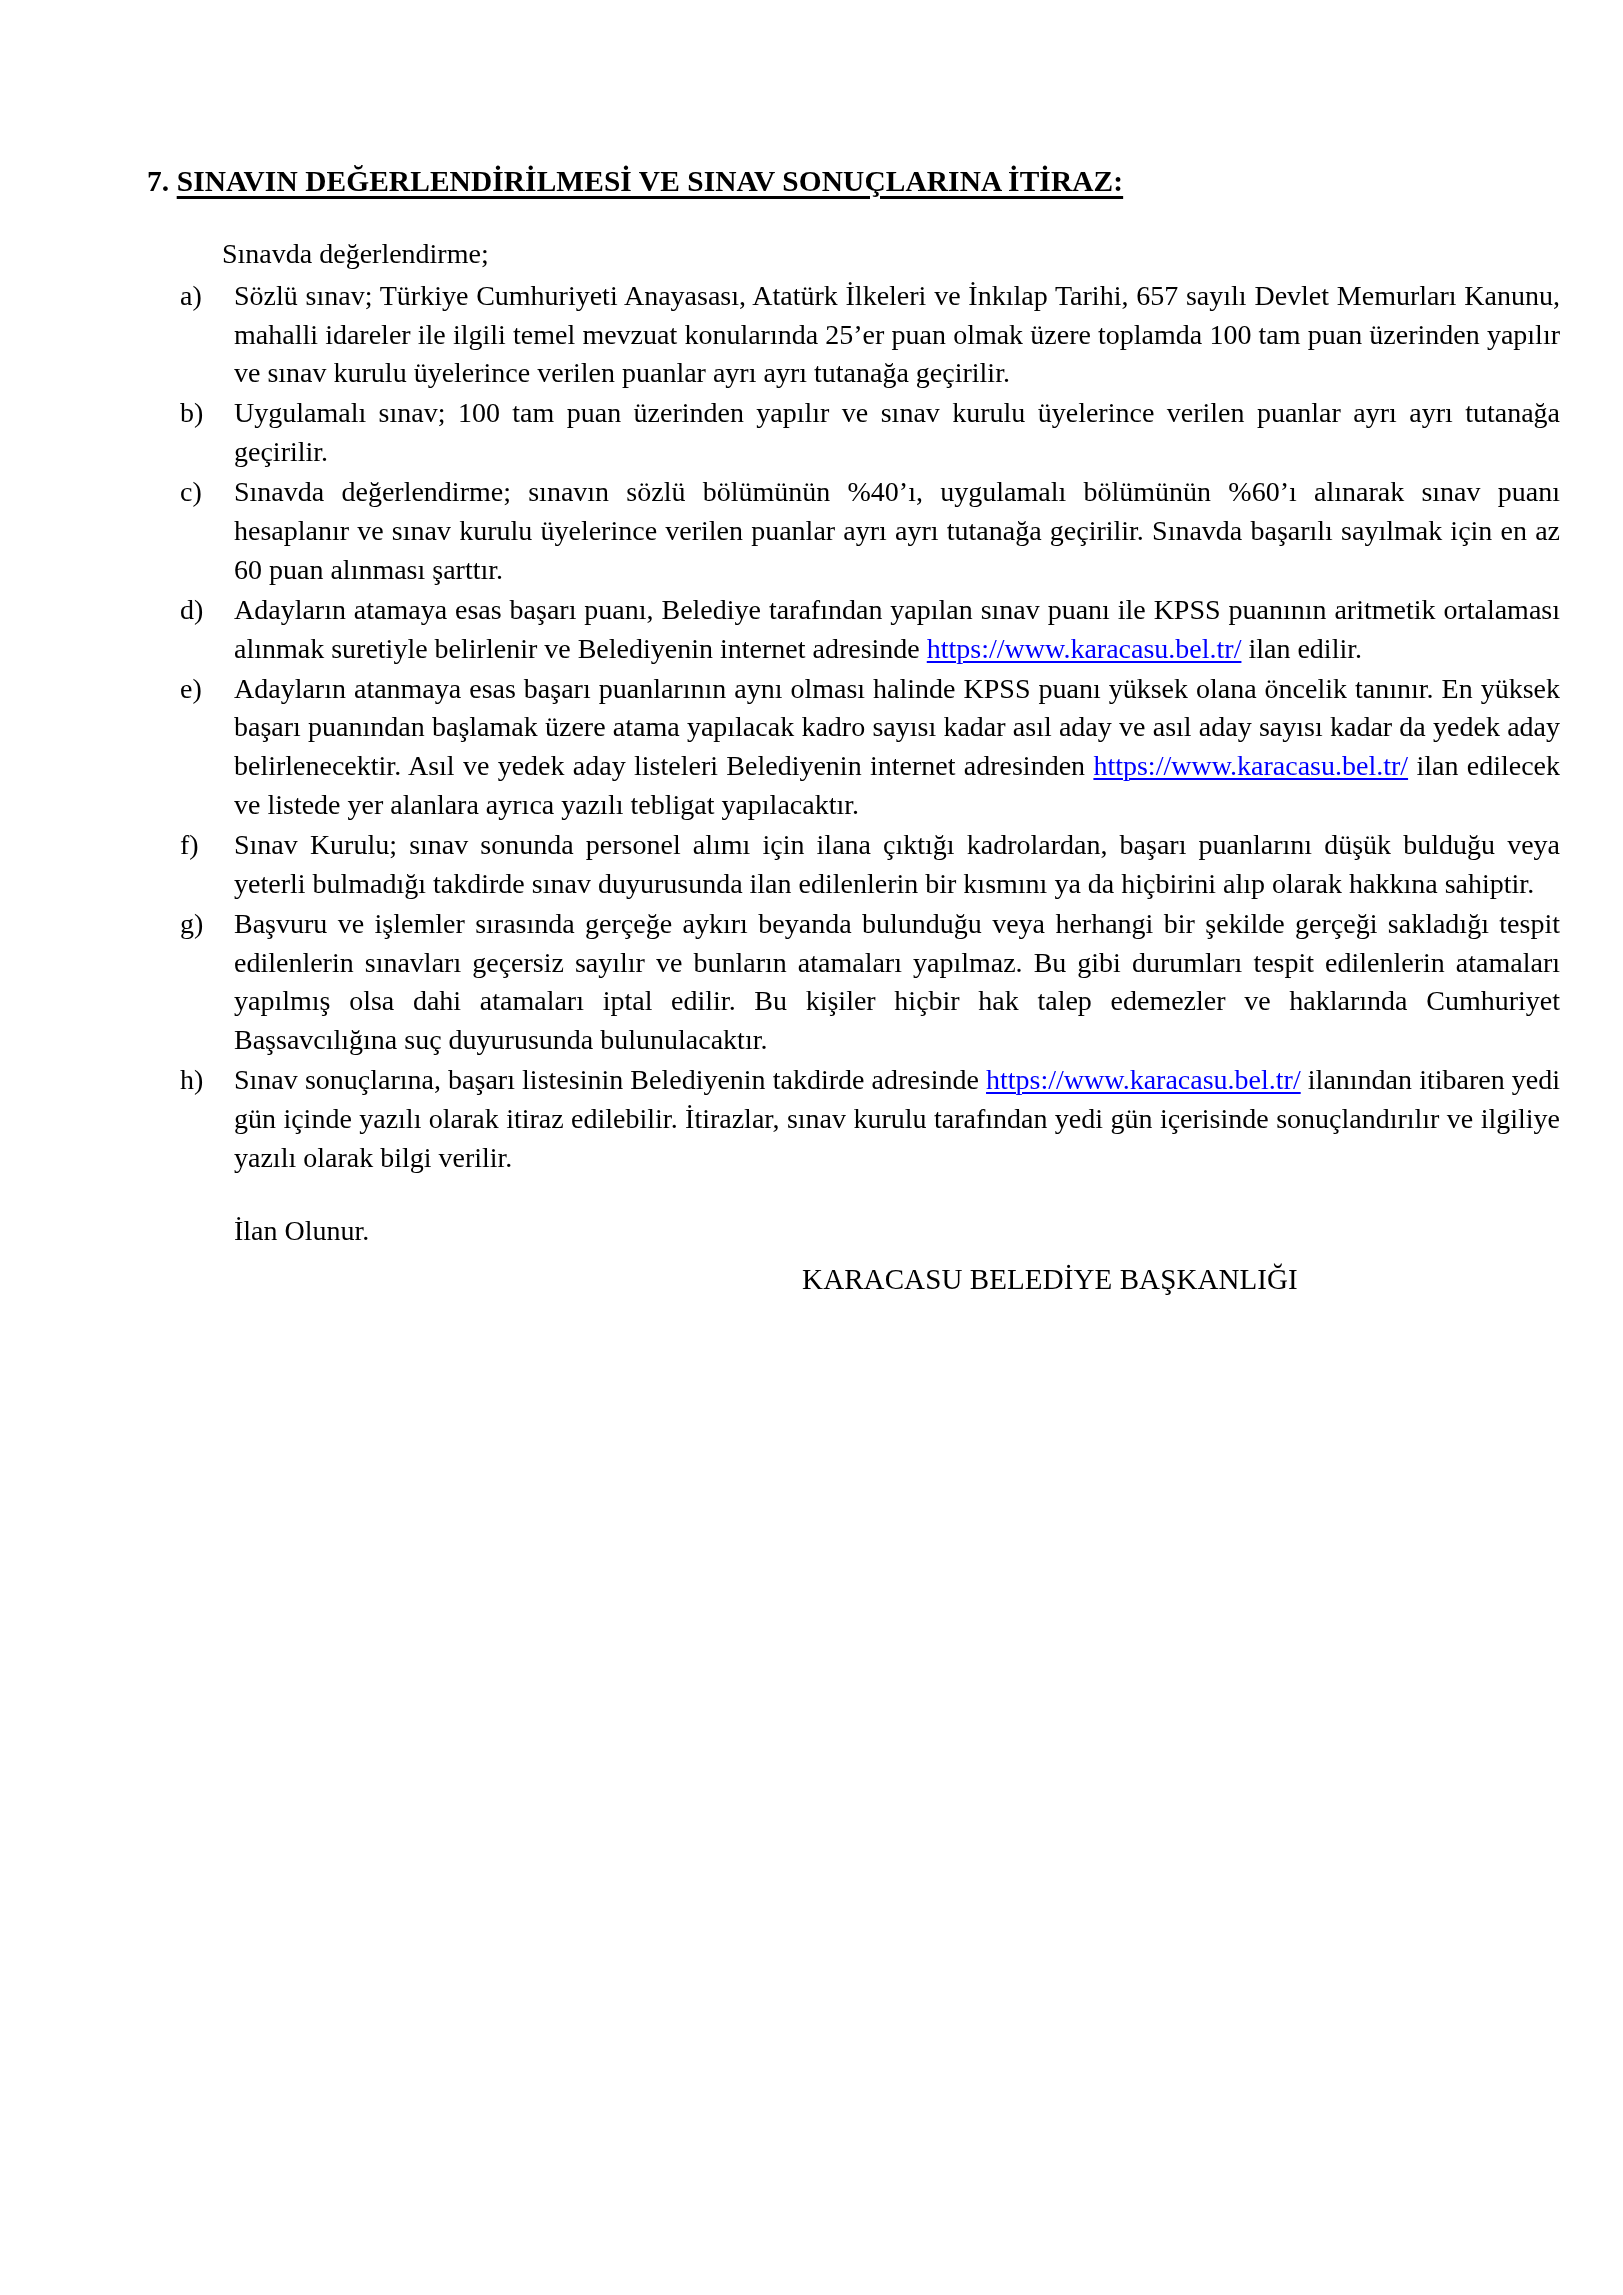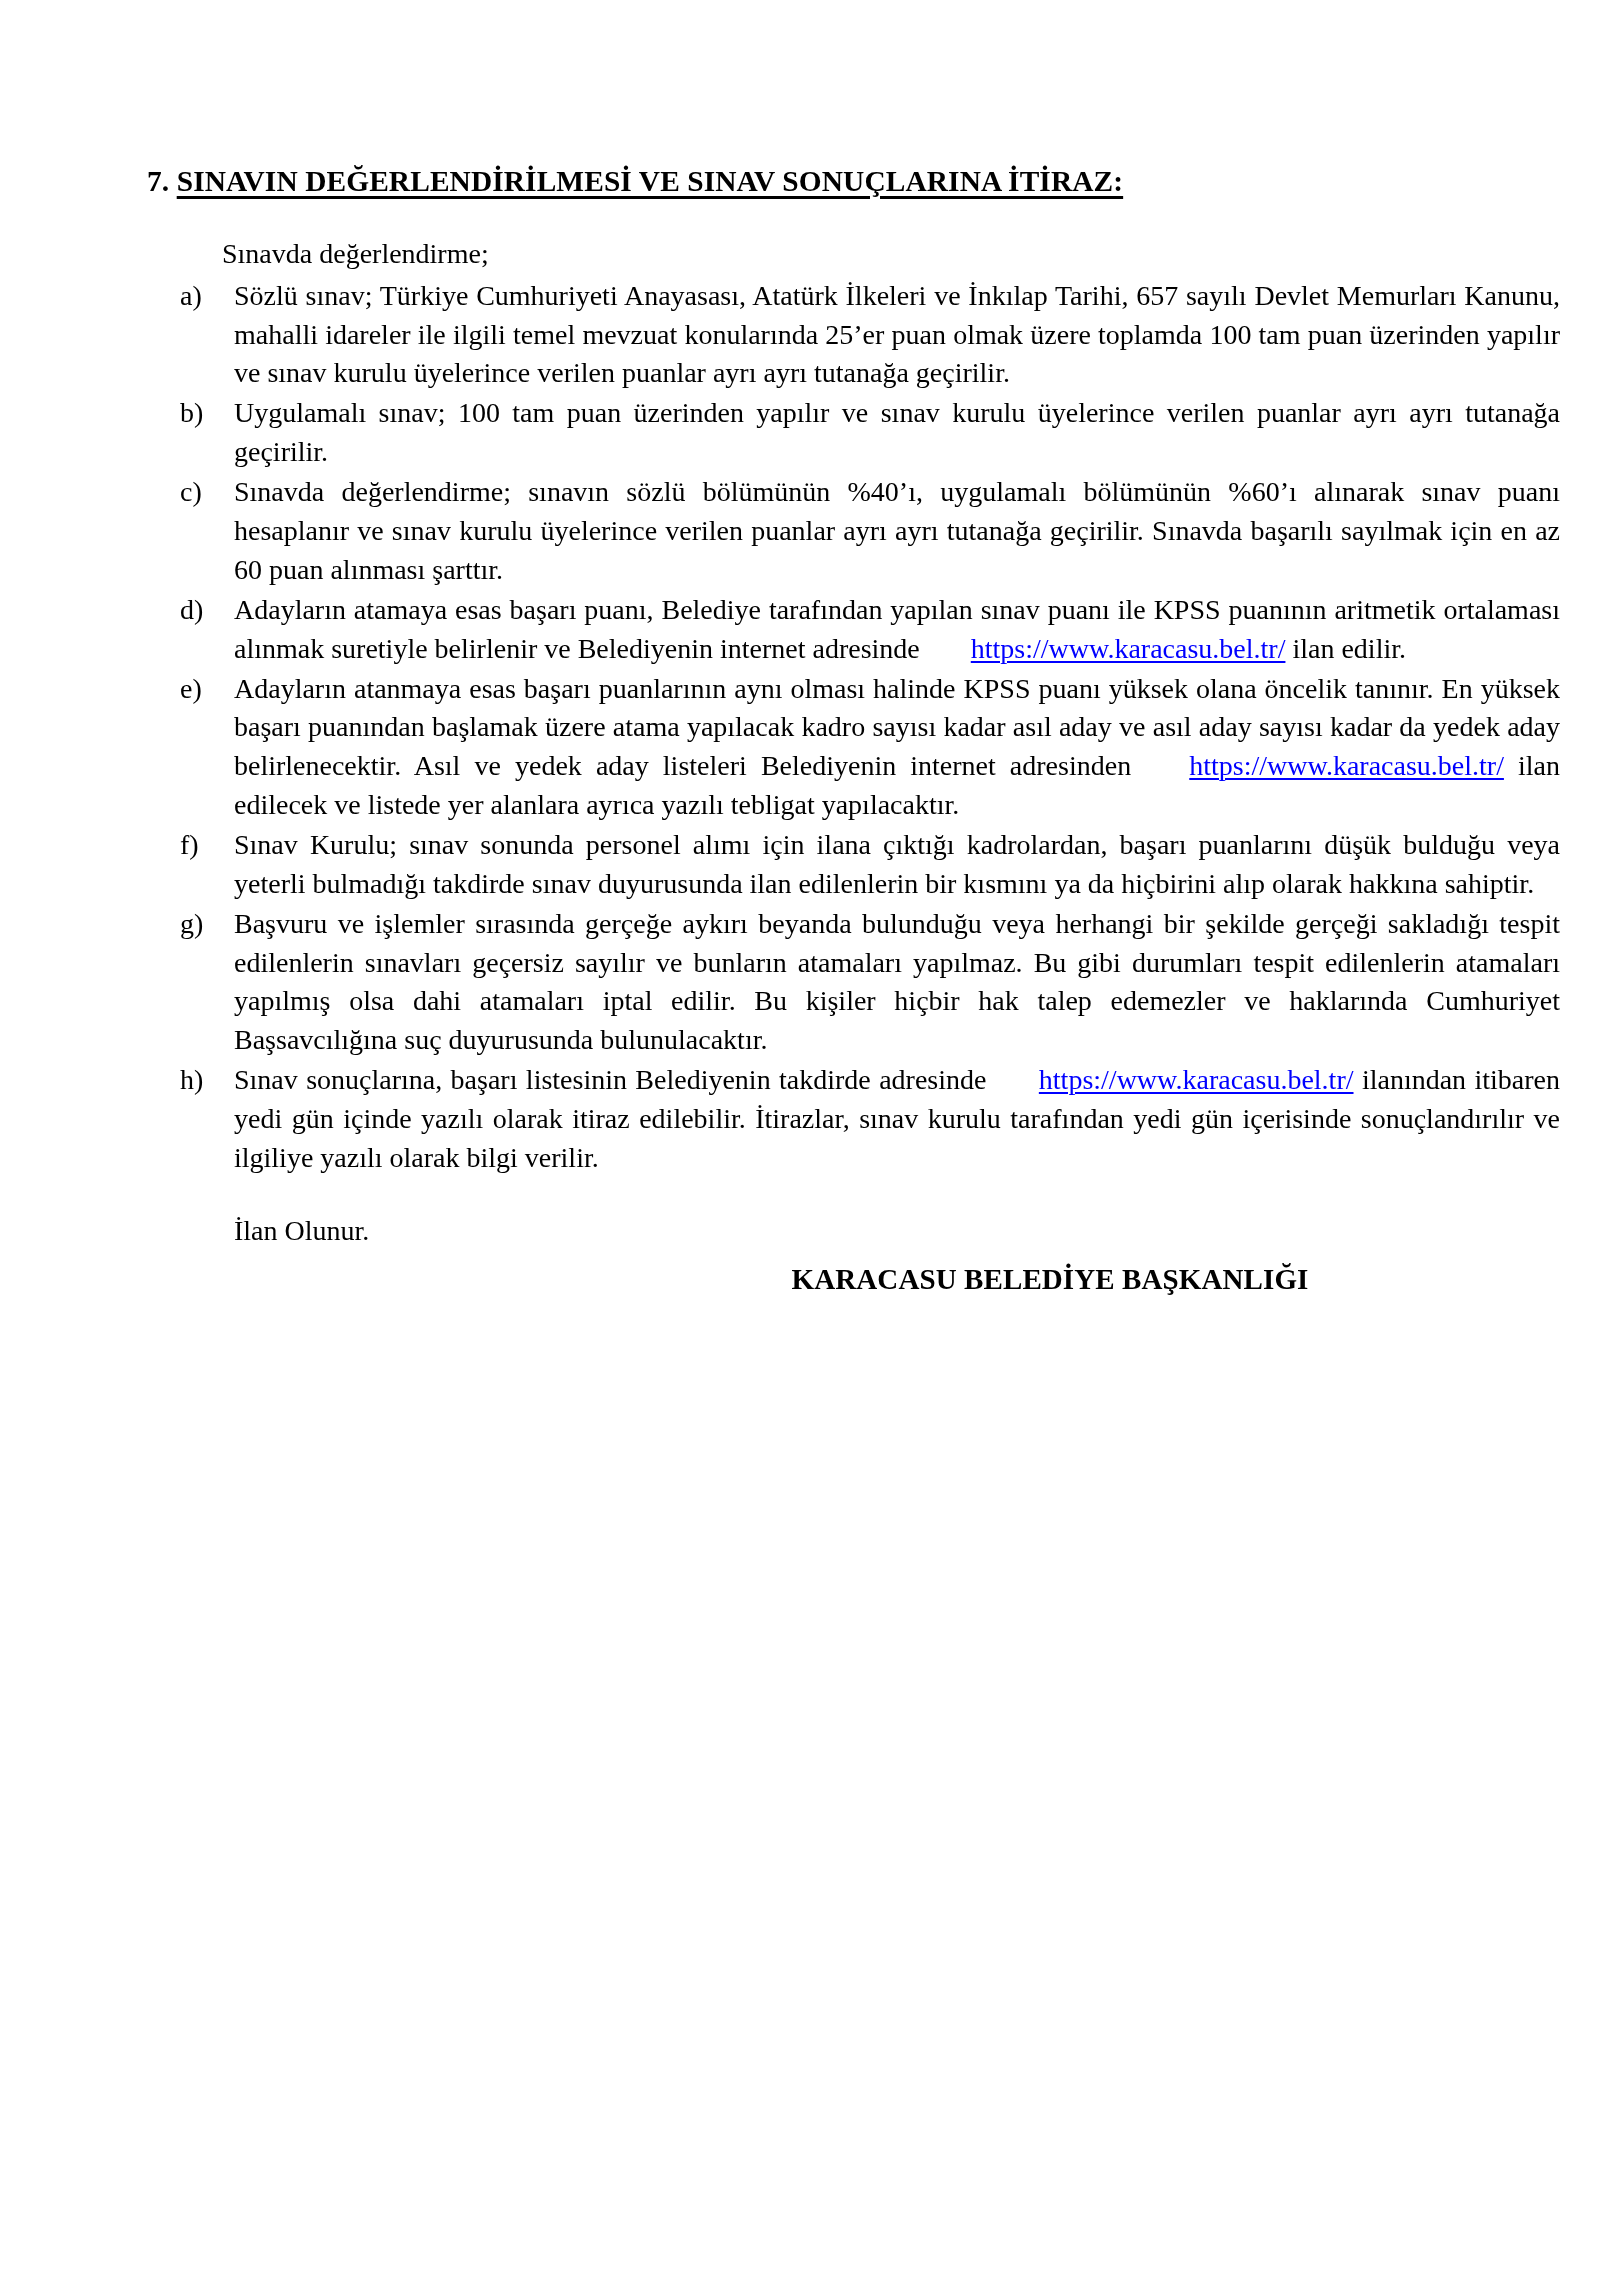--- a/index.html
+++ b/index.html
@@ -91,35 +91,34 @@
   .bold {
     font-weight: normal;
   }
 
   a.weblink,
   .weblink {
     color: #0000ff;
     text-decoration: underline;
     text-underline-offset: 3.3px;
     text-decoration-thickness: 2px;
-    margin-left: 44px;
   }
 
   
   .closing {
     margin-top: 34px;
     padding-left: 87px;
     font-size: 28px;
     line-height: 1.385;
   }
 
   .signature {
     margin-top: 11.8px;
     font-size: 29px;
-    font-weight: bold;
+    font-weight: normal;
     line-height: 1.2;
     text-align: center;
     padding-left: 393px;
     letter-spacing: 0.1px;
   }
 </style>
 </head>
 <body>
 
 <div class="page">

